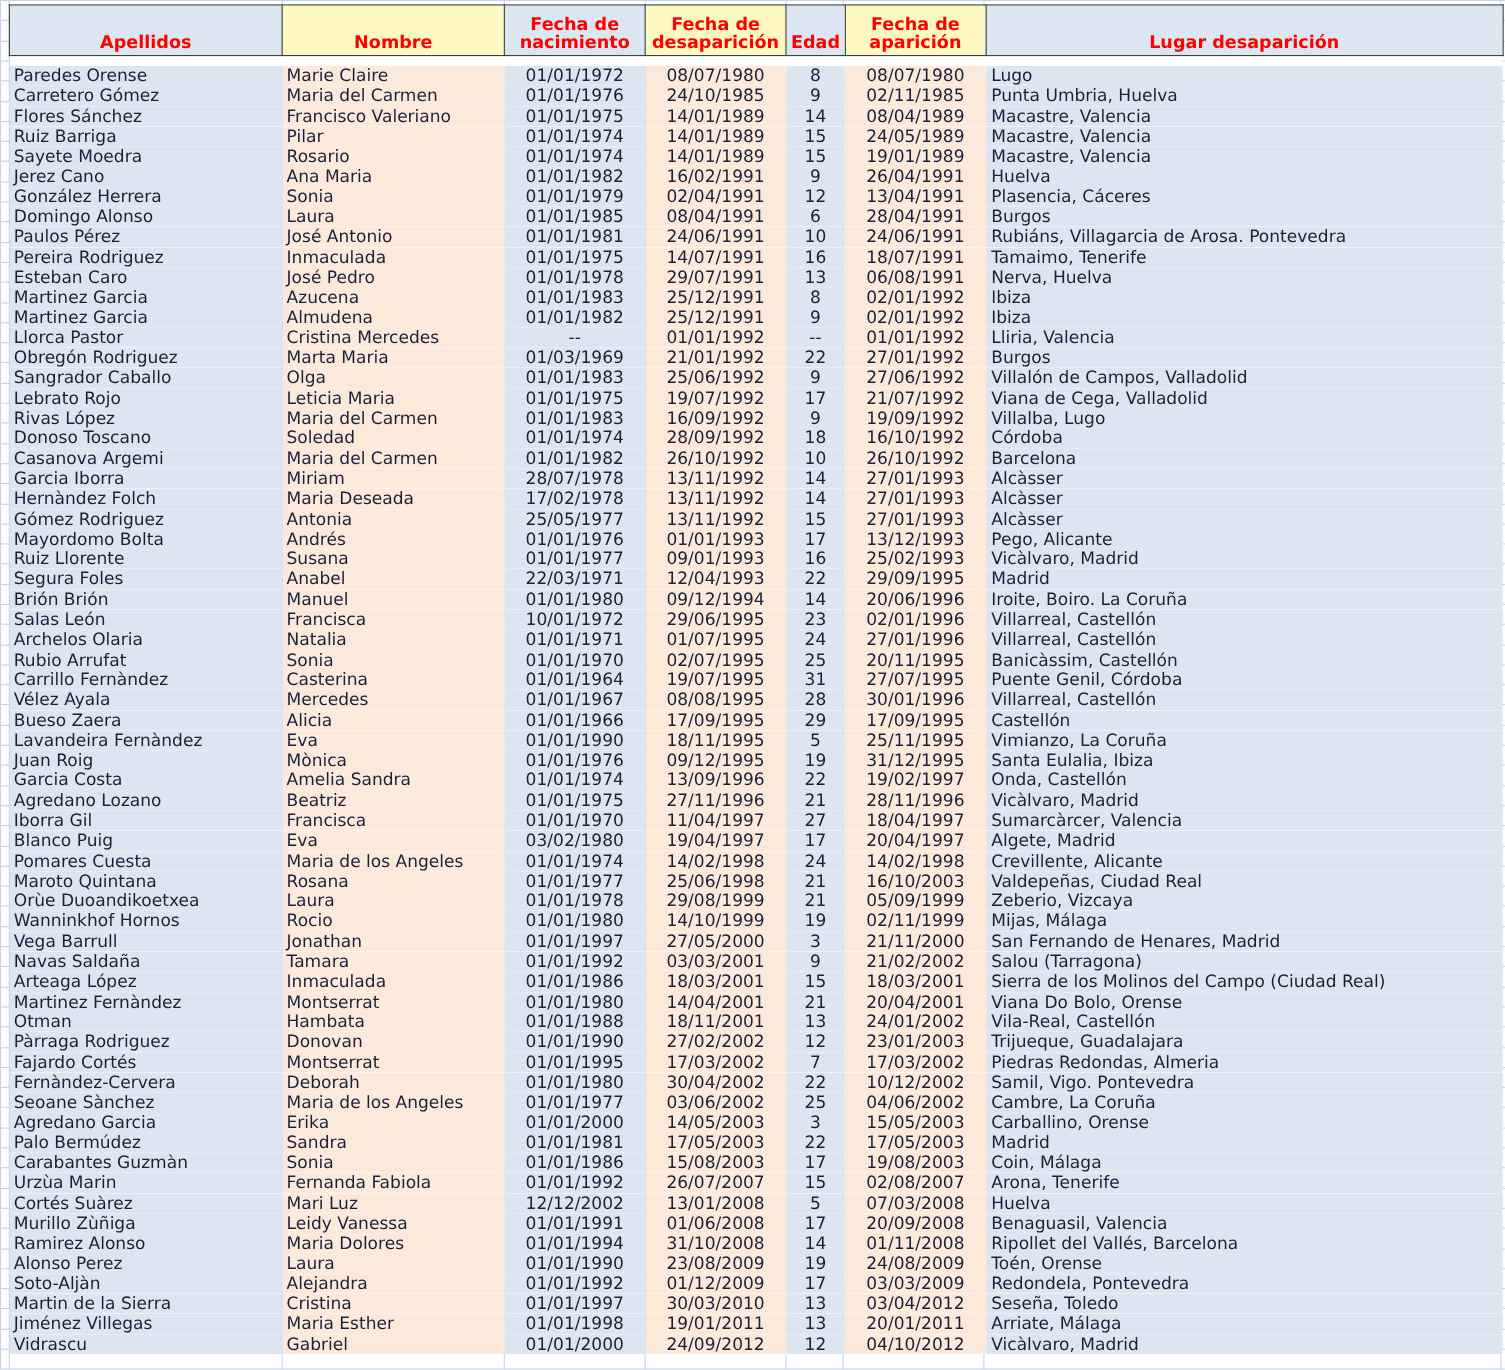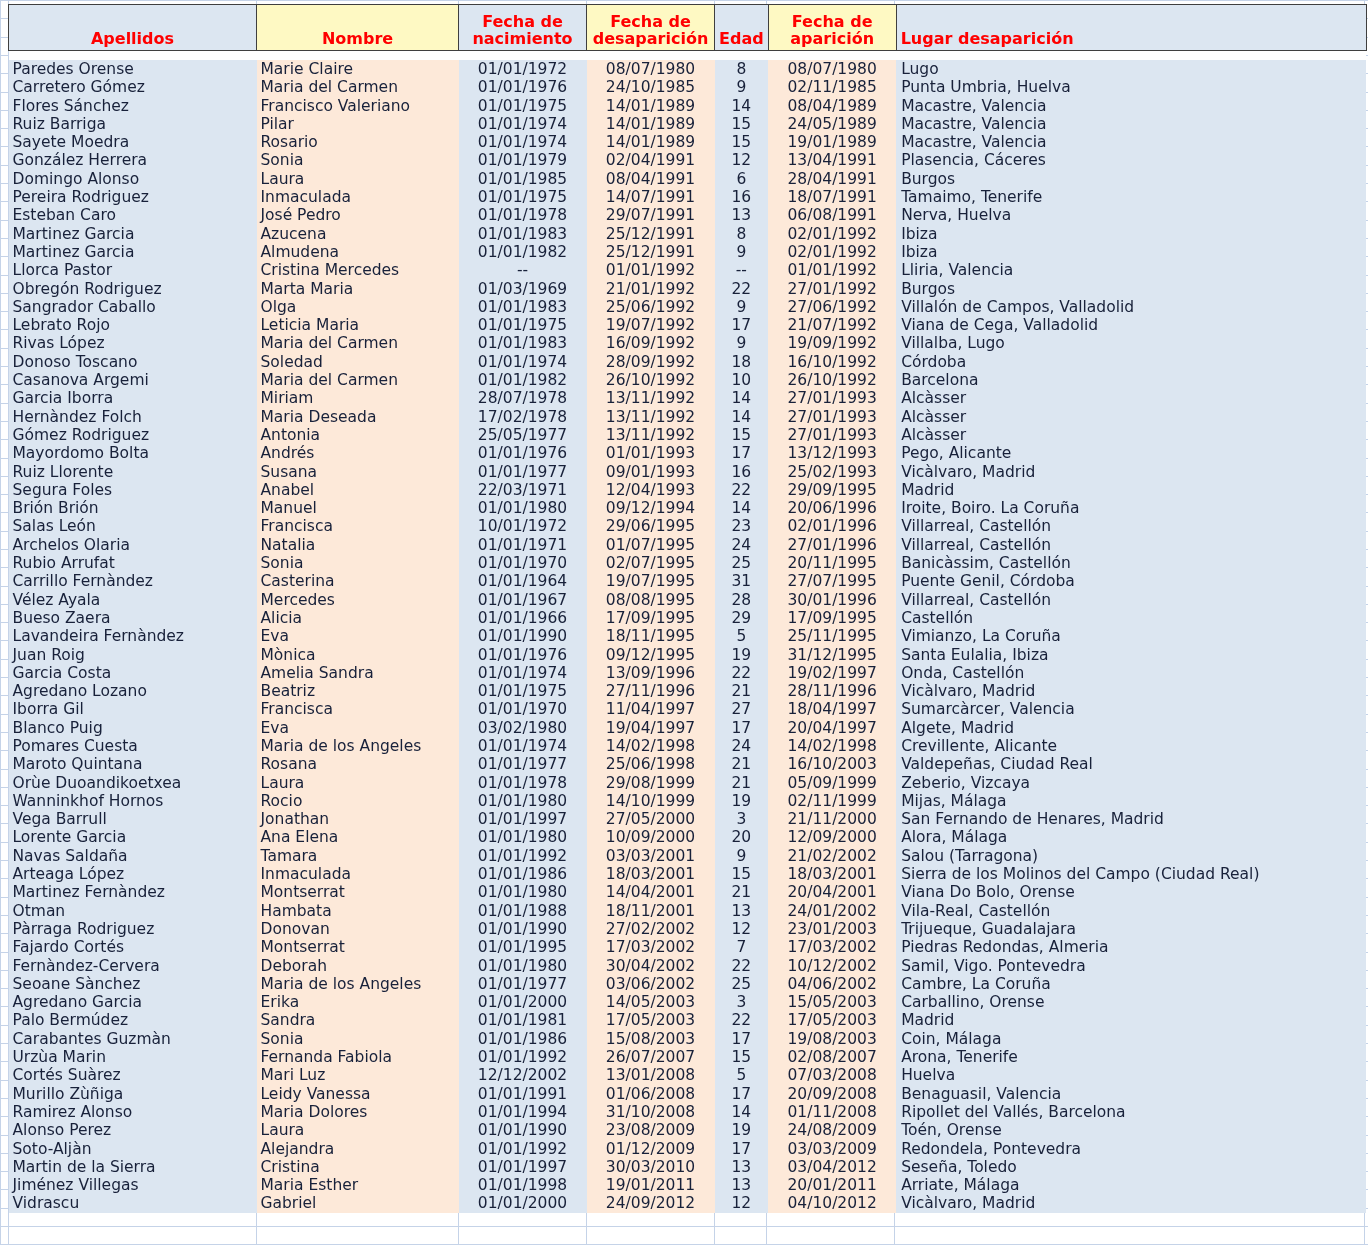--- a/index.html
+++ b/index.html
@@ -63,21 +63,21 @@
     padding: 2px 4px 3px 4px;
     border: 1.5px solid #3f3f3f;
     vertical-align: bottom;
     height: 46px;
     box-sizing: border-box;
     white-space: normal;
   }
   thead th.h-blue  { background: #dce6f1; }
   thead th.h-peach { background: #fef9c3; }
   thead th.ctr     { }
-  thead th.lft     { text-align: left; }
+  thead th.lft     { text-align: center; }
 
   tbody tr.spacer td {
     height: 9px;
     padding: 0;
     background: #ffffff;
     border: none;
   }
 
   tbody td {
     height: 18.3px;
@@ -249,38 +249,56 @@
         <tr>
           <td class="blue lft">Sayete Moedra</td>
           <td class="peach lft">Rosario</td>
           <td class="blue ctr">01/01/1974</td>
           <td class="peach ctr">14/01/1989</td>
           <td class="blue ctr">15</td>
           <td class="peach ctr">19/01/1989</td>
           <td class="lugar">Macastre, Valencia</td>
         </tr>
         <tr>
+          <td class="blue lft">Jerez Cano</td>
+          <td class="peach lft">Ana Maria</td>
+          <td class="blue ctr">01/01/1982</td>
+          <td class="peach ctr">16/02/1991</td>
+          <td class="blue ctr">9</td>
+          <td class="peach ctr">26/04/1991</td>
+          <td class="lugar">Huelva</td>
+        </tr>
+        <tr>
           <td class="blue lft">González Herrera</td>
           <td class="peach lft">Sonia</td>
           <td class="blue ctr">01/01/1979</td>
           <td class="peach ctr">02/04/1991</td>
           <td class="blue ctr">12</td>
           <td class="peach ctr">13/04/1991</td>
           <td class="lugar">Plasencia, Cáceres</td>
         </tr>
         <tr>
           <td class="blue lft">Domingo Alonso</td>
           <td class="peach lft">Laura</td>
           <td class="blue ctr">01/01/1985</td>
           <td class="peach ctr">08/04/1991</td>
           <td class="blue ctr">6</td>
           <td class="peach ctr">28/04/1991</td>
           <td class="lugar">Burgos</td>
         </tr>
         <tr>
+          <td class="blue lft">Paulos Pérez</td>
+          <td class="peach lft">José Antonio</td>
+          <td class="blue ctr">01/01/1981</td>
+          <td class="peach ctr">24/06/1991</td>
+          <td class="blue ctr">10</td>
+          <td class="peach ctr">24/06/1991</td>
+          <td class="lugar">Rubiáns, Villagarcia de Arosa. Pontevedra</td>
+        </tr>
+        <tr>
           <td class="blue lft">Pereira Rodriguez</td>
           <td class="peach lft">Inmaculada</td>
           <td class="blue ctr">01/01/1975</td>
           <td class="peach ctr">14/07/1991</td>
           <td class="blue ctr">16</td>
           <td class="peach ctr">18/07/1991</td>
           <td class="lugar">Tamaimo, Tenerife</td>
         </tr>
         <tr>
           <td class="blue lft">Esteban Caro</td>
@@ -582,29 +600,20 @@
         <tr>
           <td class="blue lft">Vega Barrull</td>
           <td class="peach lft">Jonathan</td>
           <td class="blue ctr">01/01/1997</td>
           <td class="peach ctr">27/05/2000</td>
           <td class="blue ctr">3</td>
           <td class="peach ctr">21/11/2000</td>
           <td class="lugar">San Fernando de Henares, Madrid</td>
         </tr>
         <tr>
-          <td class="blue lft">Lorente Garcia</td>
-          <td class="peach lft">Ana Elena</td>
-          <td class="blue ctr">01/01/1980</td>
-          <td class="peach ctr">10/09/2000</td>
-          <td class="blue ctr">20</td>
-          <td class="peach ctr">12/09/2000</td>
-          <td class="lugar">Alora, Málaga</td>
-        </tr>
-        <tr>
           <td class="blue lft">Navas Saldaña</td>
           <td class="peach lft">Tamara</td>
           <td class="blue ctr">01/01/1992</td>
           <td class="peach ctr">03/03/2001</td>
           <td class="blue ctr">9</td>
           <td class="peach ctr">21/02/2002</td>
           <td class="lugar">Salou (Tarragona)</td>
         </tr>
         <tr>
           <td class="blue lft">Arteaga López</td>

